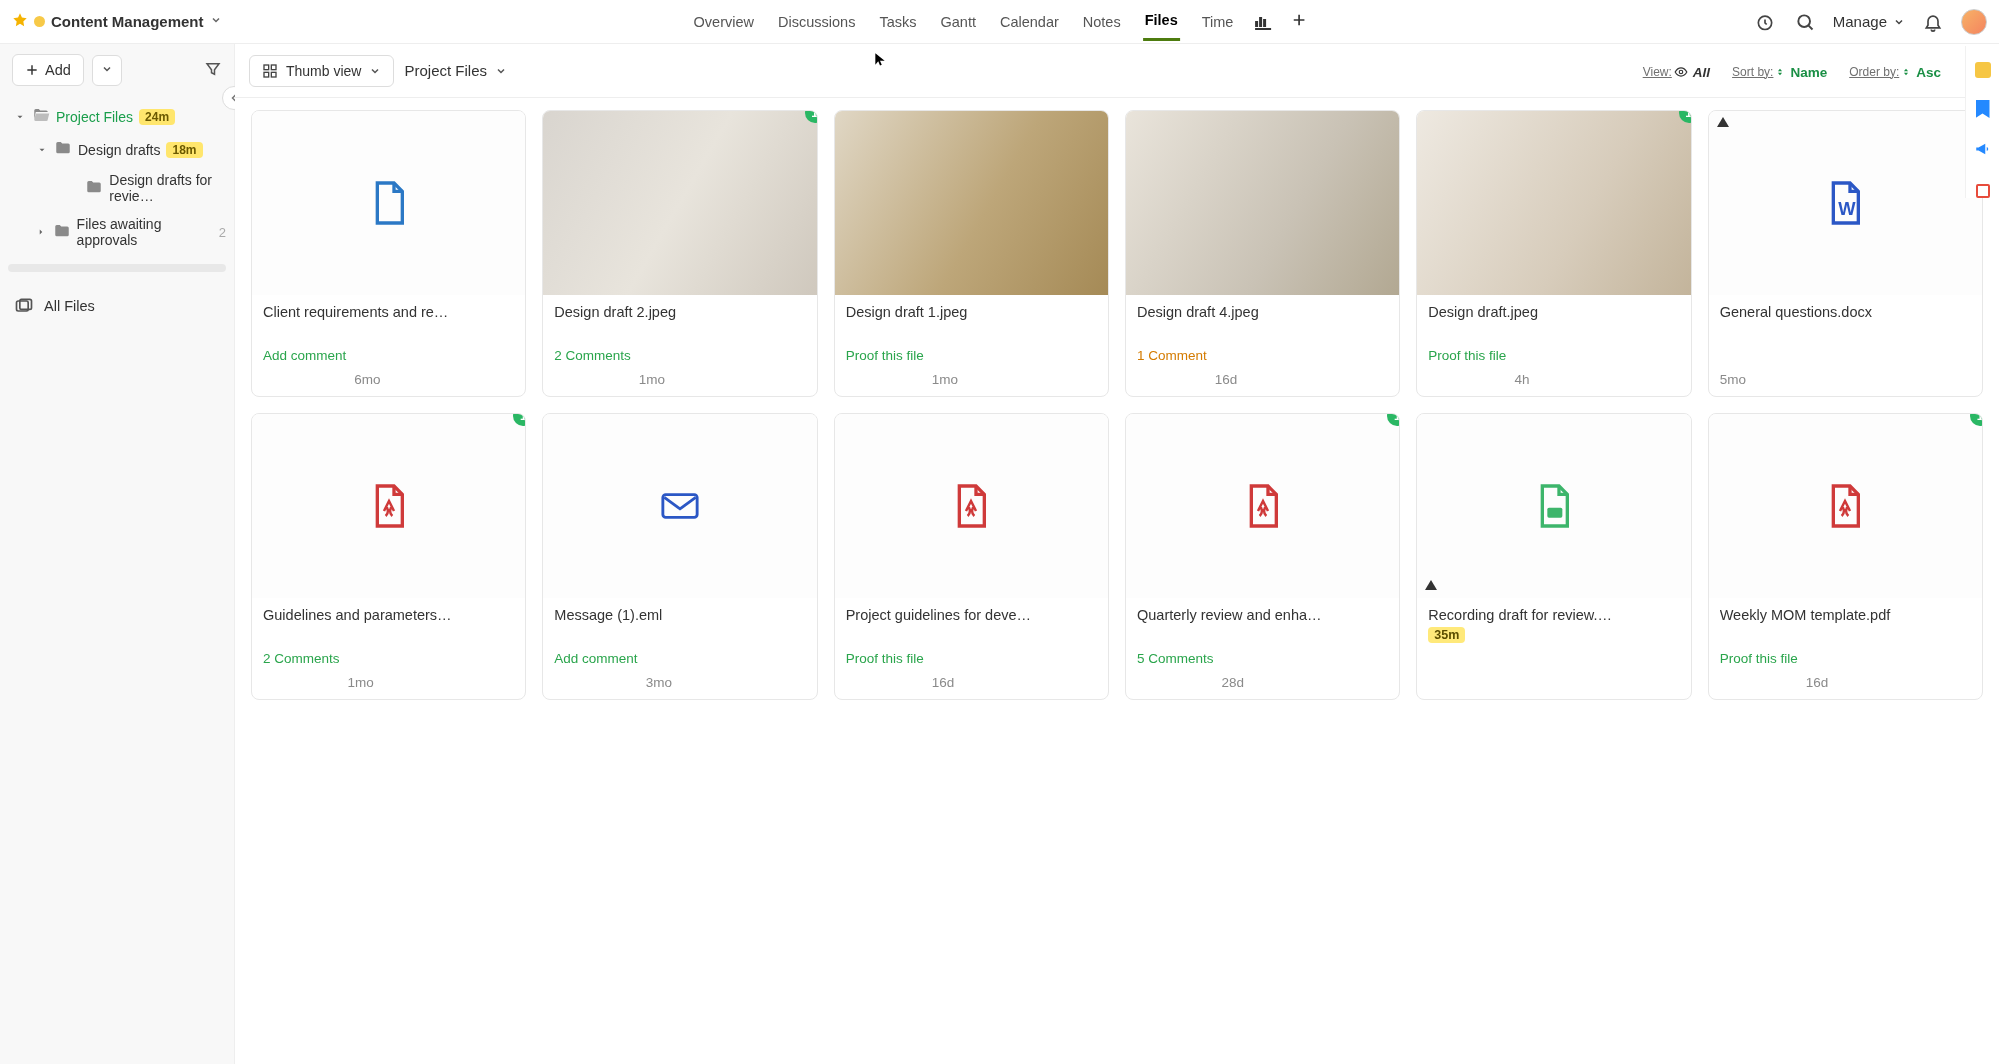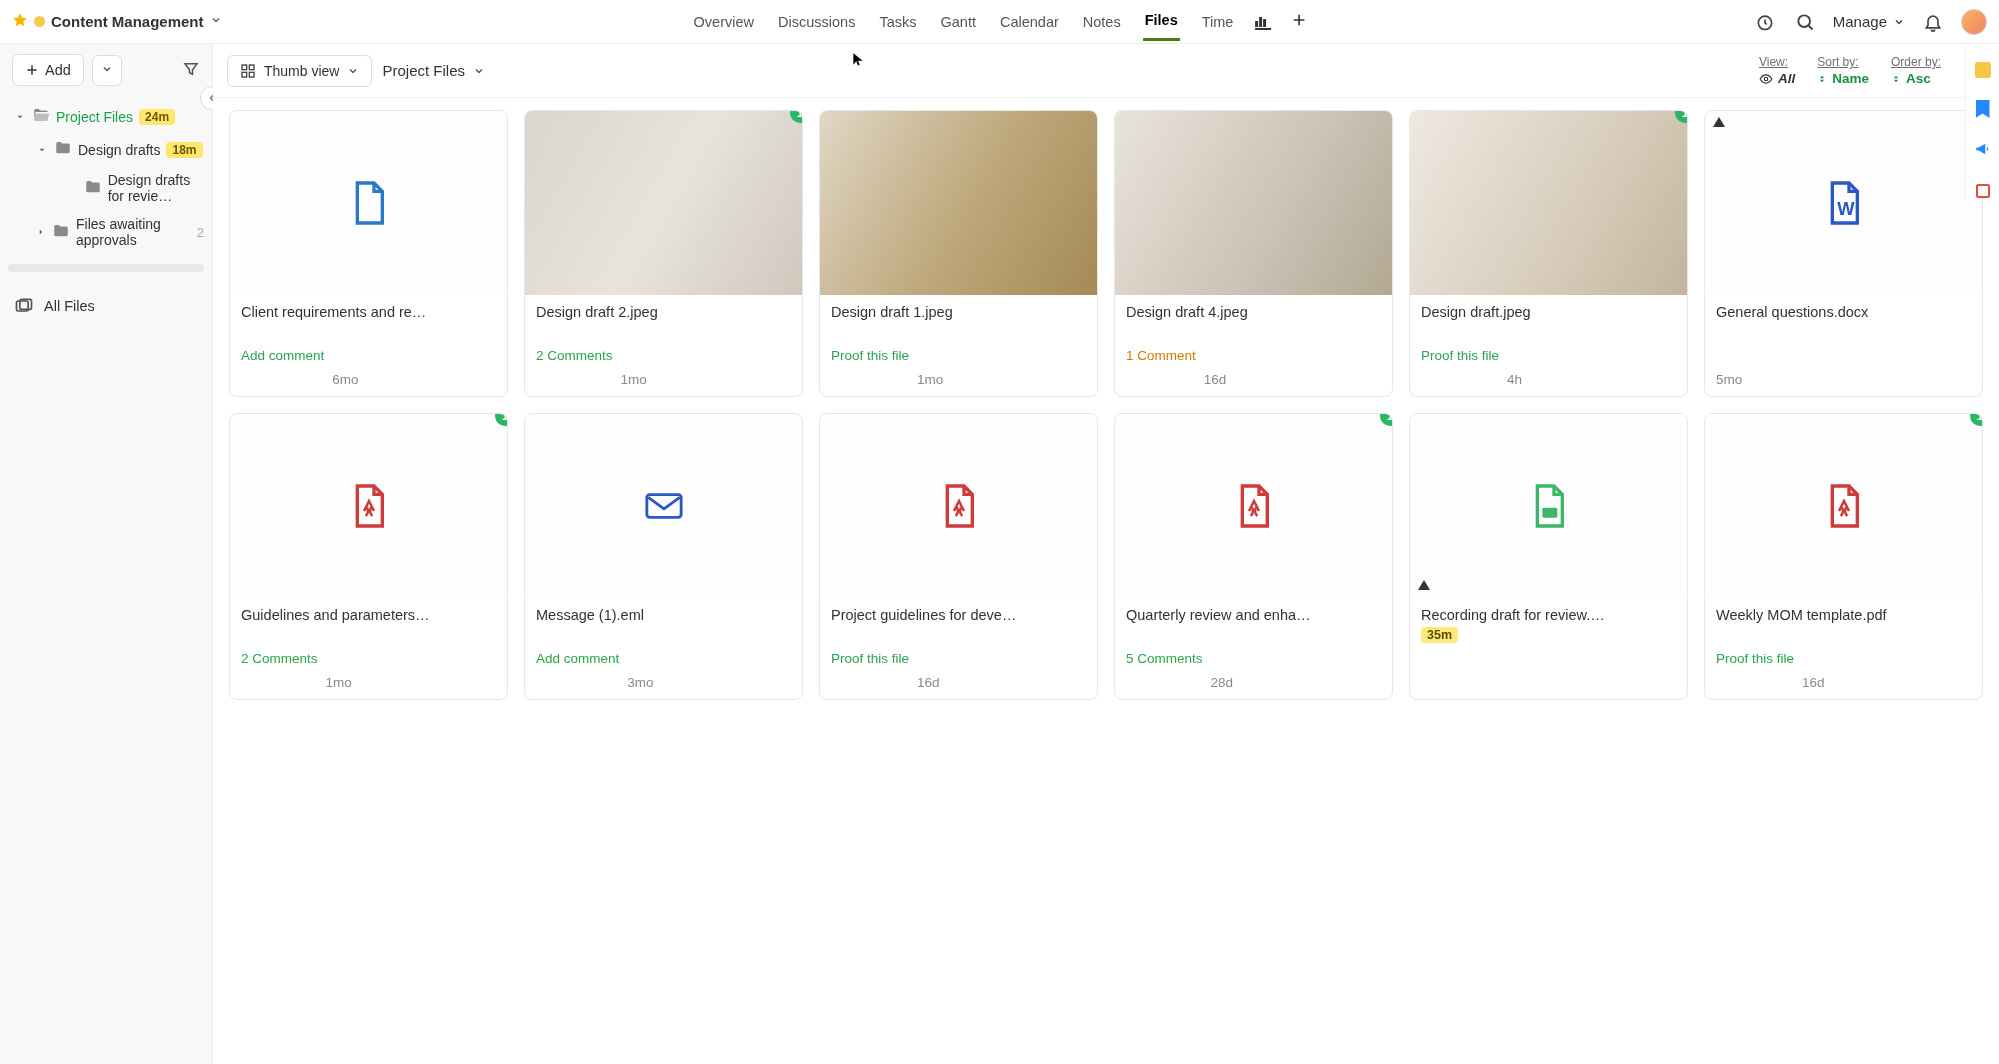--- a/index.html
+++ b/index.html
@@ -20,21 +20,21 @@
 .nav-chart-icon span { width:3px; background:#333; }
 .header-right { margin-left: auto; display:flex; align-items:center; gap:16px; }
 .manage-btn { display:flex; align-items:center; gap:6px; font-size:15px; font-weight:500; color:#333; cursor:pointer; }
 .avatar { width:26px; height:26px; border-radius:50%; background: linear-gradient(135deg,#f7b267,#f4845f); border:1px solid #ccc; }
 .icon-btn { display:inline-flex; align-items:center; justify-content:center; width:24px; height:24px; color:#444; cursor:pointer; }
 
 
 .body { flex:1; display:flex; overflow:hidden; }
 
 
-.sidebar { width: 213px; background:#f8f8f8; border-right:1px solid #eee; display:flex; flex-direction:column; padding-top:10px; position:relative; }
+.sidebar { width: 235px; background:#f8f8f8; border-right:1px solid #eee; display:flex; flex-direction:column; padding-top:10px; position:relative; }
 .sidebar-top-row { display:flex; align-items:center; gap:8px; padding: 0 12px 10px 12px; }
 .add-btn { display:flex; align-items:center; gap:6px; background:#fff; border:1px solid #ddd; border-radius:6px; padding:7px 12px; font-size:14.5px; cursor:pointer; font-weight:500; }
 .add-split { background:#fff; border:1px solid #ddd; border-radius:6px; padding:7px 8px; cursor:pointer; }
 .filter-btn { margin-left:auto; cursor:pointer; color:#555; }
 .tree { padding: 4px 0; }
 .tree-row { display:flex; align-items:center; gap:6px; padding: 6px 8px; cursor:pointer; }
 .indent-1 { padding-left: 14px; }
 .indent-2 { padding-left: 36px; }
 .indent-3 { padding-left: 70px; }
 .caret { width:12px; height:12px; color:#555; display:flex; align-items:center; justify-content:center; }
@@ -45,21 +45,21 @@
 .scroll-hint { height:8px; background:#e8e8e8; border-radius:4px; margin:6px 8px; }
 .all-files-row { display:flex; align-items:center; gap:10px; padding:10px 14px; margin-top:8px; cursor:pointer; }
 .collapse-handle { position:absolute; top:42px; right:-12px; width:24px; height:24px; background:#fff; border:1px solid #ddd; border-radius:50%; display:flex; align-items:center; justify-content:center; cursor:pointer; }
 
 
 .main { flex:1; display:flex; flex-direction:column; background:#fff; min-width:0; position:relative; }
 .toolbar { height:54px; border-bottom:1px solid #eee; display:flex; align-items:center; padding:0 14px; gap:10px; }
 .view-btn { display:flex; align-items:center; gap:8px; background:#fff; border:1px solid #ddd; border-radius:6px; padding:7px 12px; font-size:14px; cursor:pointer; }
 .crumb-btn { display:flex; align-items:center; gap:8px; font-size:15px; font-weight:500; color:#333; cursor:pointer; }
 .toolbar-right { margin-left:auto; display:flex; align-items:flex-end; gap:22px; }
-.stat-col { display:flex; flex-direction:column; align-items:flex-start; gap:2px; }
+.stat-col { display:flex; flex-direction:row; align-items:flex-start; gap:2px; }
 .stat-top { font-size:12px; color:#707070; text-decoration:underline; }
 .stat-bot { font-size:13.5px; color:#1a8f45; font-weight:600; display:flex; align-items:center; gap:5px; }
 .stat-bot.dark { color:#333; font-weight:700;font-style:italic; }
 .info-dot { width:18px; height:18px; border-radius:50%; background:#222; color:#fff; display:flex; align-items:center; justify-content:center; font-size:12px; font-weight:700; margin-left:4px; }
 
 
 .grid { padding: 12px 16px; display:grid; grid-template-columns: repeat(6, 1fr); gap:16px; overflow:auto; align-content:start; }
 .card { border:1px solid #e7e7e7; border-radius:8px; background:#fff; display:flex; flex-direction:column; overflow:hidden; position:relative; }
 .card-preview { height: 184px; background:#fdfdfd; display:flex; align-items:center; justify-content:center; position:relative; overflow:hidden; }
 .card-preview.photo2 { background: linear-gradient(120deg,#d9d5cf 0%, #e8e4dc 50%, #cfc8bd 100%); }

